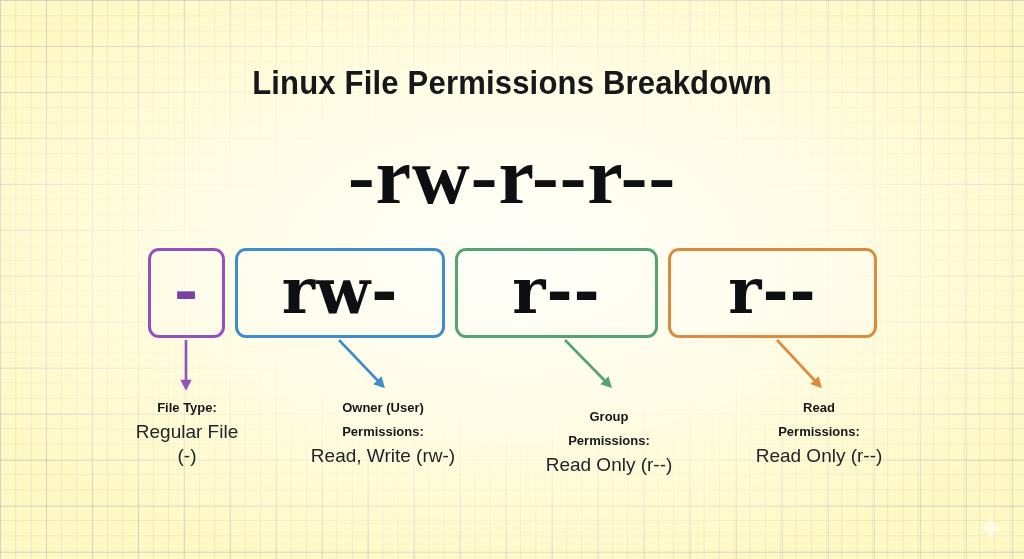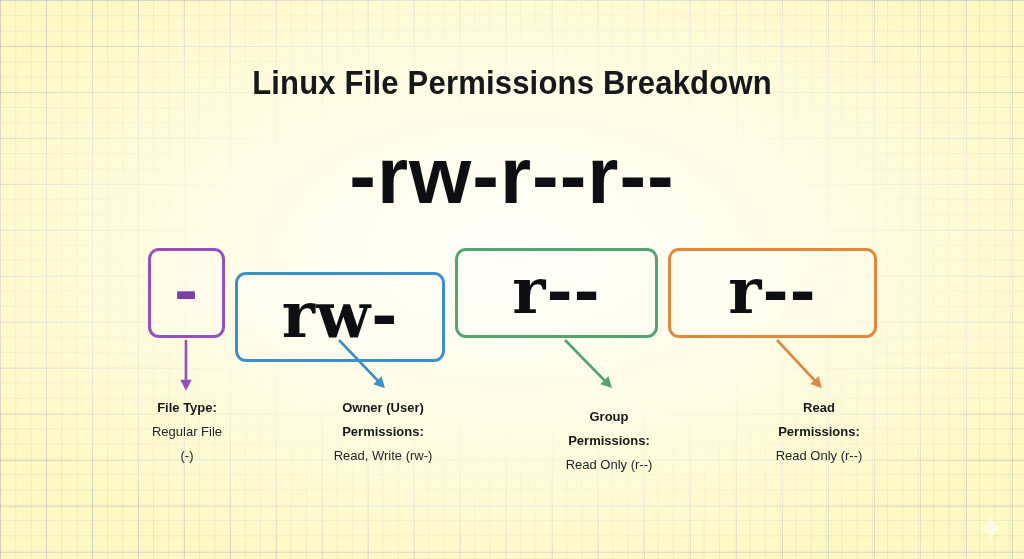--- a/index.html
+++ b/index.html
@@ -64,21 +64,21 @@
     white-space: nowrap;
   }
 
   
   #permission-string {
     position: absolute;
     top: 133px;
     left: 0;
     width: 1024px;
     text-align: center;
-    font-family: Liberation Sans, sans-serif;
+    font-family: Liberation Serif, serif;
     font-weight: bold;
     font-size: 80px;
     line-height: 86px;
     color: #0d0f12;
     letter-spacing: 1px;
     white-space: pre;
   }
 
   
   .seg-box {
@@ -99,21 +99,21 @@
     font-weight: bold;
     font-size: 63px;
     line-height: 64px;
     letter-spacing: 1px;
     color: #0d0f12;
     white-space: pre;
     transform: translateY(-2px);
   }
 
   #box-filetype      { left: 148px; width: 77px;  border-color: #9450bd; }
-  #box-owner         { left: 235px; width: 210px; border-color: #3f8ecc; margin-top: 24px; }
+  #box-owner         { left: 235px; width: 210px; border-color: #3f8ecc; }
   #box-group         { left: 455px; width: 203px; border-color: #54a471; }
   #box-other         { left: 668px; width: 209px; border-color: #dd8a3e; }
 
   #box-filetype .seg-text { color: #7b3fa8; font-size: 58px; }
 
   
   #arrows {
     position: absolute;
     left: 0;
     top: 0;
@@ -135,21 +135,21 @@
     font-family: "Liberation Sans Narrow", "Liberation Sans", sans-serif;
     font-weight: bold;
     font-size: 13px;
     color: #16181c;
     white-space: pre-line;
   }
   .caption .cap-sub {
     display: block;
     font-family: "Liberation Sans Narrow", "Liberation Sans", sans-serif;
     font-weight: normal;
-    font-size: 13px;
+    font-size: 19px;
     color: #22252b;
     white-space: pre-line;
   }
 
   #cap-filetype { left: 106px; width: 162px; }
   #cap-owner    { left: 286px; width: 194px; }
   #cap-group    { left: 512px; width: 194px; margin-top: 9px; }
   #cap-other    { left: 722px; width: 194px; }
 
   

